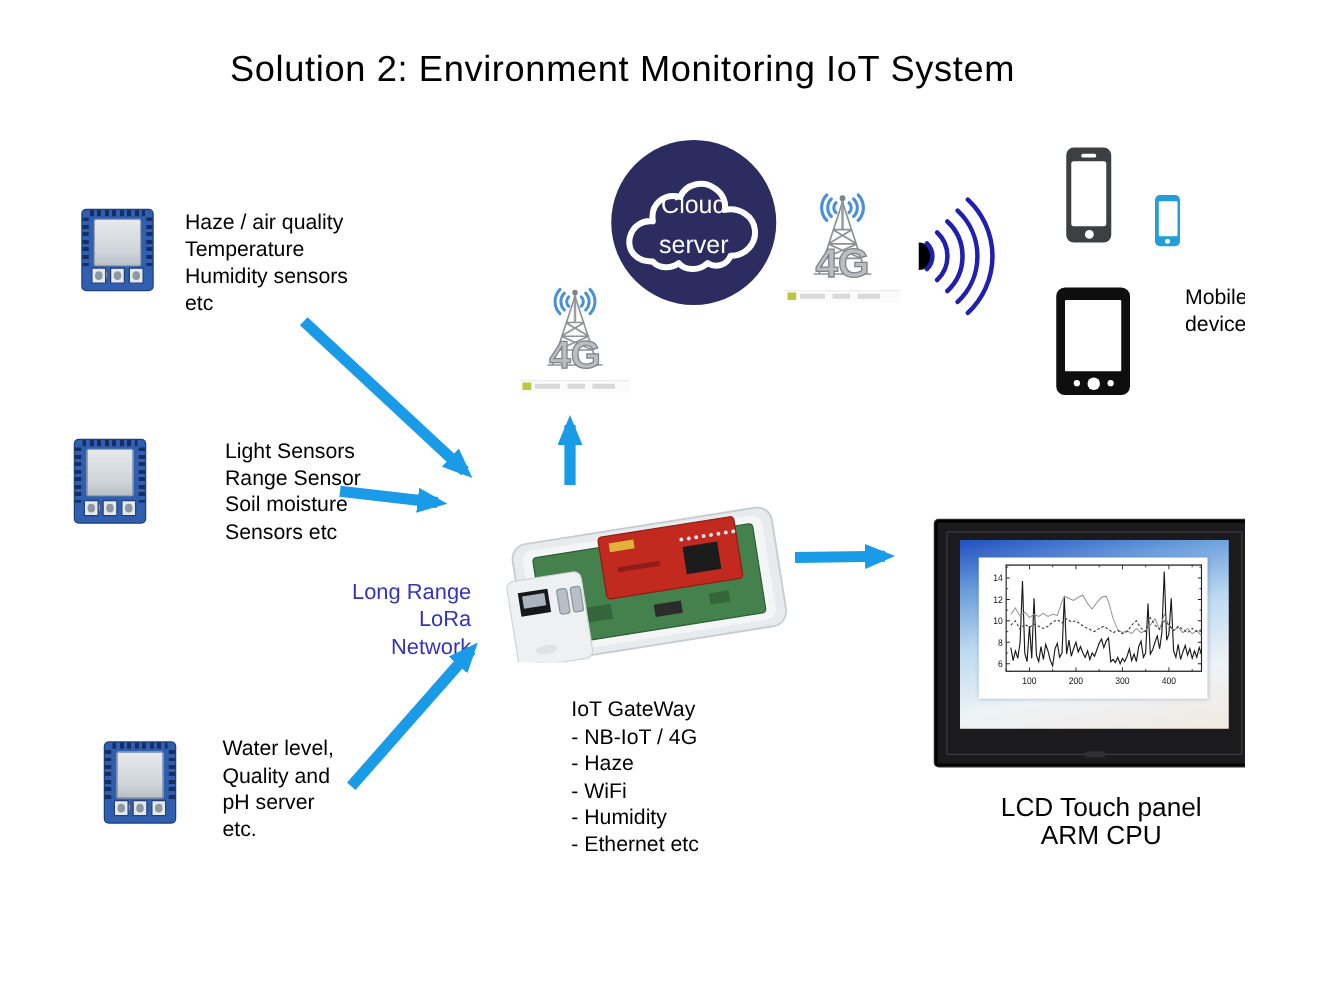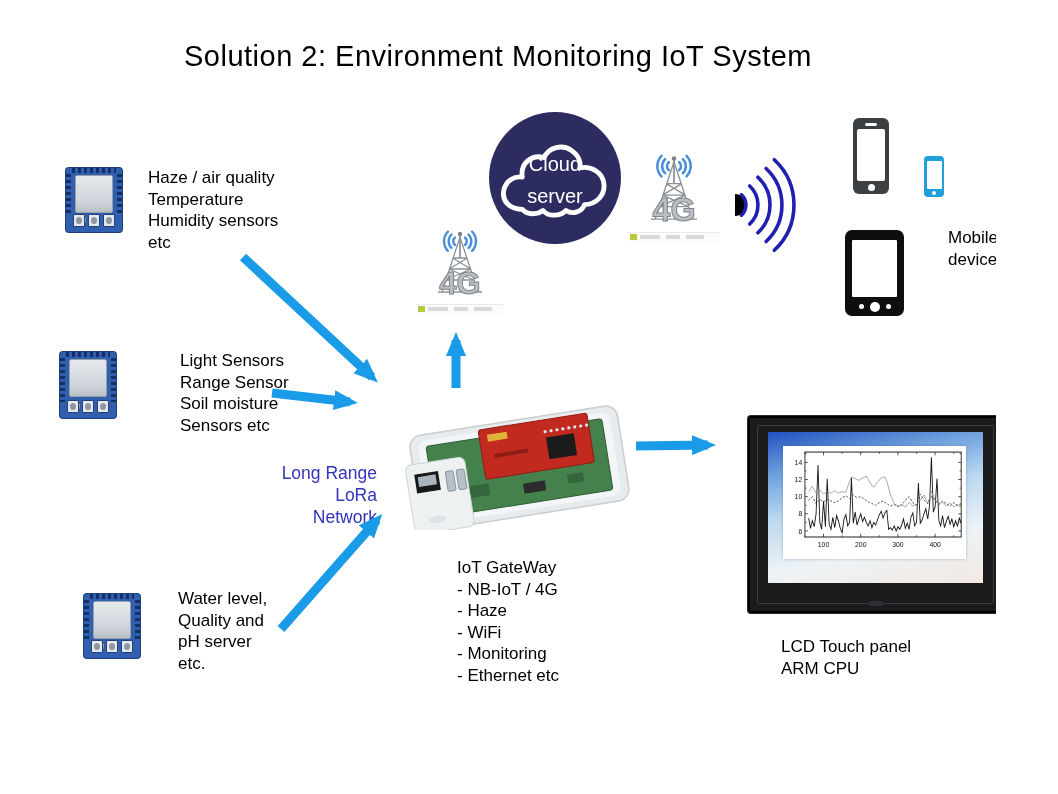--- a/index.html
+++ b/index.html
@@ -55,21 +55,21 @@
   
   .lcd{left:748px;top:416px;width:255px;height:197px;background:#1b1b1d;border-radius:3px;
        box-shadow:inset 0 0 0 2px #000,0 0 0 1px #2a2a2a;}
   .lcd::before{content:'';position:absolute;inset:9px;border:1px solid #3c3c40;border-radius:2px;}
   .lcd-screen{position:absolute;left:20px;right:20px;top:16px;bottom:30px;
        background:linear-gradient(168deg,#2050c0 0%,#6d9fdd 22%,#bcd9f0 45%,#eef3f6 72%,#f2e9e2 100%);}
   .chart-box{position:absolute;left:7%;top:9%;width:85%;height:75%;background:#fff;box-shadow:0 0 3px rgba(40,70,120,.35);}
   .chart-box svg{width:100%;height:100%;display:block;}
   .lcd-led{position:absolute;left:50%;bottom:7px;width:16px;height:5px;margin-left:-8px;background:#2e2e33;border-radius:2px;}
 
-  .center-label{text-align:left;font-size:17px;line-height:22px;}
+  .center-label{text-align:center;font-size:21px;line-height:22px;}
   svg text{font-family:"Liberation Sans",sans-serif;}
 </style>
 </head>
 <body>
 
 <div class="canvas">
 
   <div class="abs title">Solution 2: Environment Monitoring IoT System</div>
 
   <div class="abs sensor" style="left:66px;top:168px;">
@@ -246,21 +246,21 @@
       <rect x="56" y="70" width="8" height="20" rx="2" fill="#b7c0c7" stroke="#8b969e"></rect>
       <ellipse cx="30" cy="116" rx="9" ry="3.5" fill="#dfe3e5"></ellipse>
     </g>
   </svg>
 
   <div class="abs label-block" style="left:457px;top:557px;">
     <div>IoT GateWay</div>
     <div>- NB-IoT / 4G</div>
     <div>- Haze</div>
     <div>- WiFi</div>
-    <div>- Monitoring</div>
+    <div>- Humidity</div>
     <div>- Ethernet etc</div>
   </div>
 
   <div class="abs lcd">
     <div class="lcd-screen">
       <div class="chart-box">
         <svg viewBox="0 0 200 112" preserveAspectRatio="none">
             <rect x="24" y="6" width="171" height="84" fill="none" stroke="#222" stroke-width="1"></rect>
             <line x1="44.35714285714286" y1="90" x2="44.35714285714286" y2="86.8" stroke="#222" stroke-width="0.8"></line>
             <line x1="44.35714285714286" y1="6" x2="44.35714285714286" y2="9.2" stroke="#222" stroke-width="0.8"></line>

